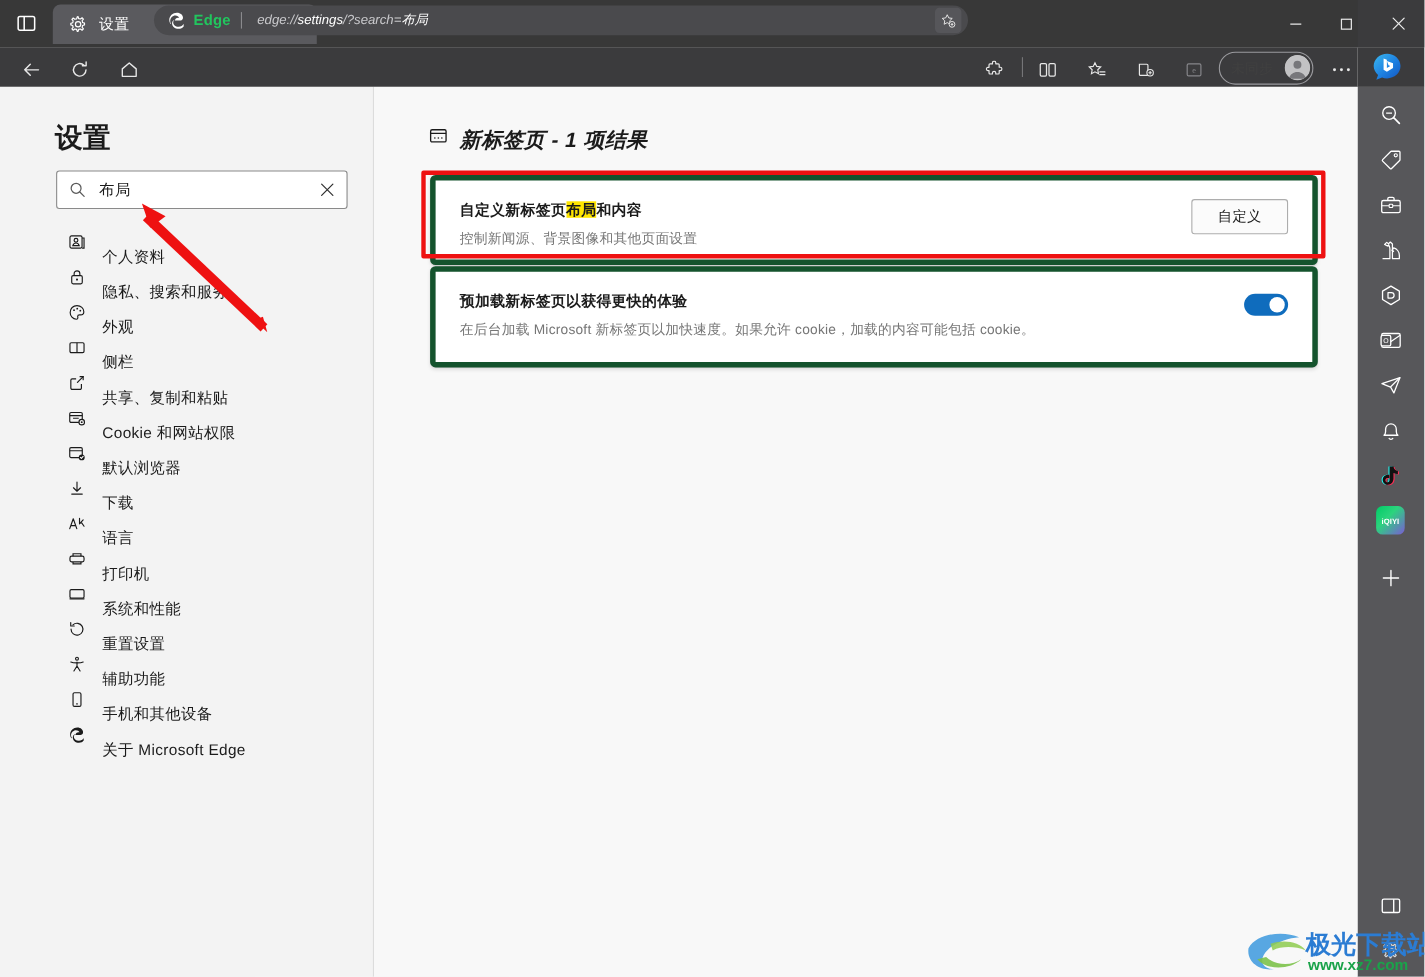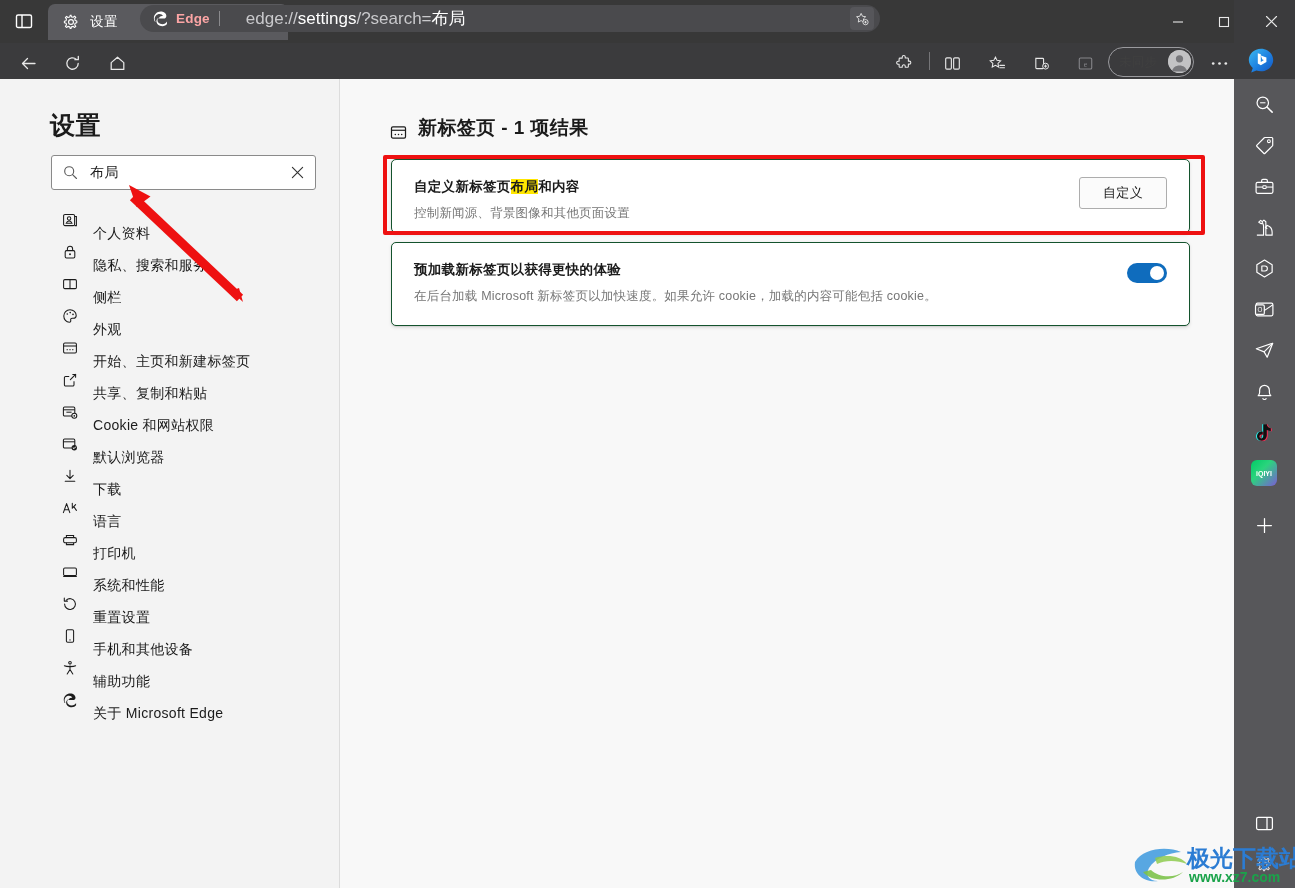--- a/index.html
+++ b/index.html
@@ -58,23 +58,23 @@
   .toolbar-rightbg{position:absolute;left:1234px;top:43px;width:61px;height:36px;background:#3b3b3d;}
   .tbtn{
     position:absolute;top:2px;width:32px;height:32px;border-radius:4px;
     display:flex;align-items:center;justify-content:center;
   }
   .omnibox{
     position:absolute;left:140px;top:5px;width:740px;height:27px;
     background:#4a4a4d;border-radius:14px;display:flex;align-items:center;
   }
   .ob-edge-logo{margin-left:12px;width:17px;height:17px;display:block;}
-  .ob-edge-text{margin-left:7px;color:#fca5a5;font-size:13.5px;font-weight:bold;letter-spacing:.2px;}
+  .ob-edge-text{margin-left:7px;color:#22c55e;font-size:13.5px;font-weight:bold;letter-spacing:.2px;}
   .ob-sep{margin-left:9px;width:1px;height:15px;background:#8a8a8d;}
-  .ob-url{margin-left:26px;color:#c9c9cc;font-size:17px;white-space:nowrap;}
+  .ob-url{margin-left:14px;color:#c9c9cc;font-size:12px;white-space:nowrap;font-style:italic;}
   .ob-url b{color:#ffffff;font-weight:normal;}
   .ob-fav{
     position:absolute;right:6px;top:2px;width:24px;height:23px;border-radius:4px;background:#56565a;
     display:flex;align-items:center;justify-content:center;
   }
   .profile-pill{
     position:absolute;left:1108px;top:47px;width:84px;height:28px;
     border:1px solid #9a9a9e;border-radius:15px;display:flex;align-items:center;
   }
   .profile-pill .pp-text{margin-left:10px;color:#404040;font-size:12.5px;letter-spacing:.3px;}
@@ -125,30 +125,30 @@
   .navlist{position:absolute;left:51px;top:125px;width:280px;}
   .navitem{
     position:relative;height:32px;display:flex;align-items:center;border-radius:4px;
     padding-left:10px;
   }
   .navitem .ni-icon{width:18px;height:18px;display:flex;align-items:center;justify-content:center;flex:0 0 18px;}
   .navitem .ni-label{margin-left:14px;font-size:14px;color:#1b1b1b;letter-spacing:.3px;white-space:nowrap;margin-top:27px;}
 
   
   .content-header{
-    position:absolute;left:50px;top:36px;display:flex;align-items:flex-end;
+    position:absolute;left:50px;top:36px;display:flex;align-items:flex-start;font-style:italic;
   }
   .content-header .ch-icon{width:17px;height:17px;display:block;}
   .content-header .ch-title{
     margin-left:11px;font-size:19px;font-weight:bold;color:#1b1b1b;letter-spacing:.4px;
   }
 
   .card{
     position:absolute;left:51px;width:797px;background:#ffffff;
-    border:1px solid #14532d;border-radius:5px;
+    border:5px solid #14532d;border-radius:5px;
     box-shadow:0 1.6px 3.6px rgba(0,0,0,.10),0 .3px .9px rgba(0,0,0,.08);
   }
   .card-row{position:relative;padding:18px 22px 19px 22px;}
   .row-title{font-size:13.5px;font-weight:bold;color:#1b1b1b;letter-spacing:.3px;}
   .row-title mark{background:#ffe600;color:#1b1b1b;padding:0;}
   .row-sub{margin-top:9px;font-size:12.5px;color:#767676;letter-spacing:.2px;}
   .row-action{position:absolute;right:22px;top:17px;}
   .btn-outline{
     min-width:60px;height:30px;padding:0 13px;background:#fbfbfb;border:1px solid #adadad;
     border-radius:3px;font-size:13px;color:#1b1b1b;display:flex;align-items:center;justify-content:center;
@@ -459,51 +459,39 @@
                 <path d="M5.4 6.6V4.8a2.6 2.6 0 0 1 5.2 0v1.8" stroke="#1b1b1b" stroke-width="1.05" fill="none"></path>
                 <circle cx="8" cy="10.2" r=".95" fill="#1b1b1b"></circle>
               </svg>
           </span>
           <span class="ni-label">隐私、搜索和服务</span>
         </div>
 
         <div class="navitem">
           <span class="ni-icon">
             <svg width="16" height="16" viewBox="0 0 16 16">
-                <rect x="1.6" y="3.6" width="12.8" height="9" rx="1.2" stroke="#1b1b1b" stroke-width="1.05" fill="none"></rect>
-                <line x1="8" y1="3.6" x2="8" y2="12.6" stroke="#1b1b1b" stroke-width="1.05"></line>
-              </svg>
-          </span>
-          <span class="ni-label">侧栏</span>
-        </div>
-
-        <div class="navitem">
-          <span class="ni-icon">
-            <svg width="16" height="16" viewBox="0 0 16 16">
                 <path d="M8 1.8c3.5 0 6.2 2.5 6.2 5.6 0 2-1.5 2.9-2.9 2.9h-1.1c-1 0-1.6.6-1.6 1.4 0 .5.2.8.2 1.2 0 .8-.6 1.3-1.4 1.3-3.2 0-5.6-2.8-5.6-6.2C1.8 4.4 4.5 1.8 8 1.8z" stroke="#1b1b1b" stroke-width="1.05" fill="none"></path>
                 <circle cx="5.3" cy="6" r=".8" fill="#1b1b1b"></circle>
                 <circle cx="8.2" cy="4.6" r=".8" fill="#1b1b1b"></circle>
                 <circle cx="11" cy="6.4" r=".8" fill="#1b1b1b"></circle>
               </svg>
           </span>
           <span class="ni-label">外观</span>
         </div>
 
         <div class="navitem">
           <span class="ni-icon">
             <svg width="16" height="16" viewBox="0 0 16 16">
-                <rect x="1.6" y="3" width="12.8" height="10" rx="1.3" stroke="#1b1b1b" stroke-width="1.05" fill="none"></rect>
-                <line x1="1.6" y1="6" x2="14.4" y2="6" stroke="#1b1b1b" stroke-width="1.05"></line>
-                <circle cx="5.2" cy="9.7" r=".65" fill="#1b1b1b"></circle>
-                <circle cx="8" cy="9.7" r=".65" fill="#1b1b1b"></circle>
-                <circle cx="10.8" cy="9.7" r=".65" fill="#1b1b1b"></circle>
-              </svg>
-          </span>
-          <span class="ni-label">开始、主页和新建标签页</span>
-        </div>
+                <rect x="1.6" y="3.6" width="12.8" height="9" rx="1.2" stroke="#1b1b1b" stroke-width="1.05" fill="none"></rect>
+                <line x1="8" y1="3.6" x2="8" y2="12.6" stroke="#1b1b1b" stroke-width="1.05"></line>
+              </svg>
+          </span>
+          <span class="ni-label">侧栏</span>
+        </div>
+
 
         <div class="navitem">
           <span class="ni-icon">
             <svg width="16" height="16" viewBox="0 0 16 16">
                 <path d="M10.8 2.4h2.8v2.8" stroke="#1b1b1b" stroke-width="1.05" fill="none" stroke-linecap="round"></path>
                 <path d="M13.6 2.4 L8.4 7.6" stroke="#1b1b1b" stroke-width="1.05" stroke-linecap="round"></path>
                 <path d="M12 9.2v3.6a1.2 1.2 0 0 1-1.2 1.2H3.6a1.2 1.2 0 0 1-1.2-1.2V5.6a1.2 1.2 0 0 1 1.2-1.2h3.6" stroke="#1b1b1b" stroke-width="1.05" fill="none"></path>
               </svg>
           </span>
           <span class="ni-label">共享、复制和粘贴</span>
@@ -582,36 +570,36 @@
                 <path d="M2.6 8a5.4 5.4 0 1 0 1.7-3.9" stroke="#1b1b1b" stroke-width="1.05" fill="none" stroke-linecap="round"></path>
                 <path d="M2.3 1.9 V5.1 H5.5" stroke="#1b1b1b" stroke-width="1.05" fill="none" stroke-linecap="round" stroke-linejoin="round"></path>
               </svg>
           </span>
           <span class="ni-label">重置设置</span>
         </div>
 
         <div class="navitem">
           <span class="ni-icon">
             <svg width="16" height="16" viewBox="0 0 16 16">
-                <rect x="4.4" y="1.8" width="7.2" height="12.4" rx="1.3" stroke="#1b1b1b" stroke-width="1.05" fill="none"></rect>
-                <circle cx="8" cy="11.9" r=".7" fill="#1b1b1b"></circle>
-              </svg>
-          </span>
-          <span class="ni-label">手机和其他设备</span>
-        </div>
-
-        <div class="navitem">
-          <span class="ni-icon">
-            <svg width="16" height="16" viewBox="0 0 16 16">
                 <circle cx="8" cy="2.8" r="1.3" stroke="#1b1b1b" stroke-width="1.05" fill="none"></circle>
                 <path d="M2.4 5.8 C4.6 6.9 11.4 6.9 13.6 5.8" stroke="#1b1b1b" stroke-width="1.05" fill="none" stroke-linecap="round"></path>
                 <path d="M8 5.8 V9.4 M8 9.4 L5.2 14 M8 9.4 L10.8 14" stroke="#1b1b1b" stroke-width="1.05" fill="none" stroke-linecap="round"></path>
               </svg>
           </span>
           <span class="ni-label">辅助功能</span>
+        </div>
+
+        <div class="navitem">
+          <span class="ni-icon">
+            <svg width="16" height="16" viewBox="0 0 16 16">
+                <rect x="4.4" y="1.8" width="7.2" height="12.4" rx="1.3" stroke="#1b1b1b" stroke-width="1.05" fill="none"></rect>
+                <circle cx="8" cy="11.9" r=".7" fill="#1b1b1b"></circle>
+              </svg>
+          </span>
+          <span class="ni-label">手机和其他设备</span>
         </div>
 
         <div class="navitem">
           <span class="ni-icon">
             <svg width="16" height="16" viewBox="0 0 20 20">
               <path d="M17.6 13.6c-1 1.9-3 3.2-5.4 3.2-3.6 0-5.8-2.2-5.8-4.6 0-1.5.9-2.7 2.2-3.2-1.6.3-3.4 1.6-3.4 4 0 3.4 3 6.1 7 6.1 2.3 0 4.2-.9 5.4-2.5z" fill="#1b1b1b"></path>
               <path d="M3.3 13.6C2.5 12.3 2.2 10.9 2.2 9.7 2.2 5.2 6 1.8 10.3 1.8c4.1 0 6.6 2.7 6.6 5.3 0 2-1.5 3-3.1 3H8.2c.2-1.6 1.6-3 3.6-3 .6 0 1.1.1 1.1.1-.6-1.5-2.2-2.5-4.1-2.5-3.1 0-5.6 2.6-5.6 5.9 0 1.3.4 2.4 1.1 3.3z" fill="#1b1b1b"></path>
             </svg>
           </span>
           <span class="ni-label">关于 Microsoft Edge</span>

